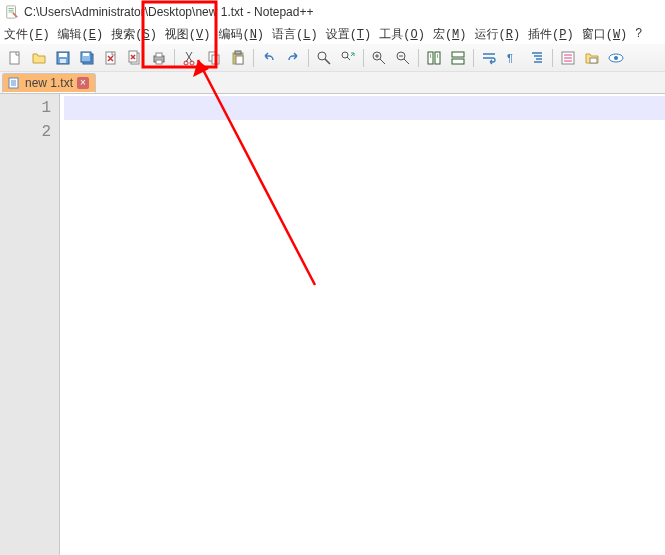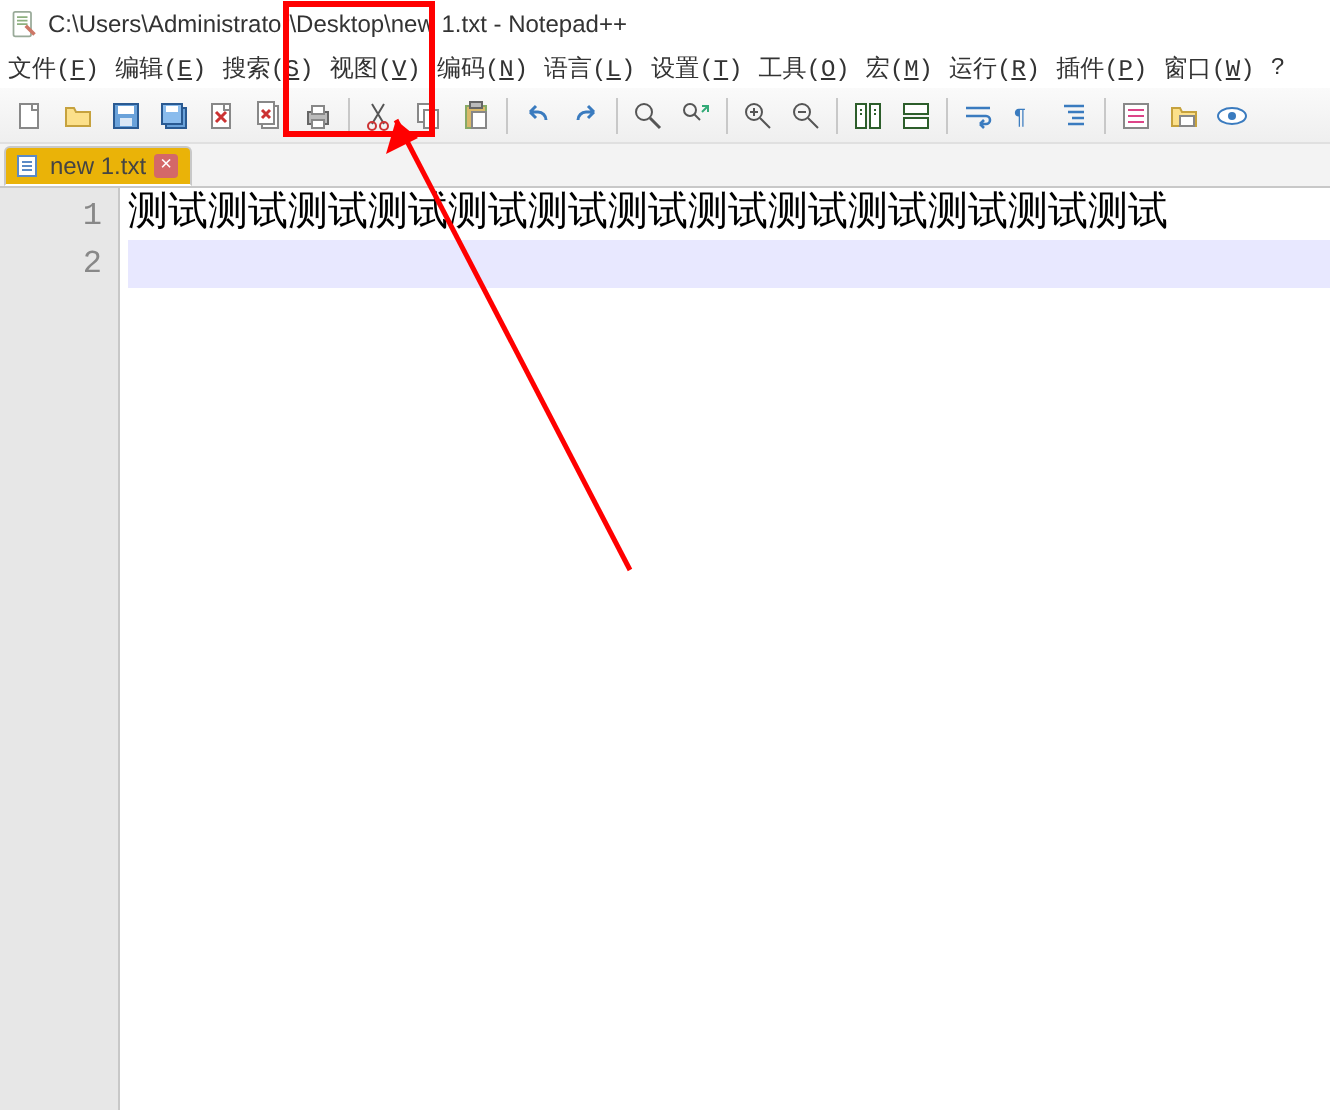--- a/index.html
+++ b/index.html
@@ -65,21 +65,21 @@
     height: 22px;
     display: flex; align-items: flex-end;
     background: #f3f3f3;
     border-bottom: 1px solid #c8c8c8;
     padding-left: 2px;
   }
   .tab {
     height: 20px;
     display: flex; align-items: center;
     padding: 0 6px 0 4px;
-    background: #eab308;
+    background: #fdba74;
     border: 1px solid #c8c8c8;
     border-bottom: 1px solid #fff;
     border-radius: 3px 3px 0 0;
     gap: 4px;
     font-size: 12px;
     color: #444;
   }
   .tab .file-icon { width: 14px; height: 14px; display:flex; align-items:center; justify-content:center; }
   .tab .file-icon svg { width:12px; height:12px; }
   .tab .close-icon {
@@ -329,21 +329,20 @@
     <span class="close-icon">×</span>
   </div>
 </div>
 
 <div class="editor">
   <div class="gutter">
     <div>1</div>
     <div>2</div>
   </div>
   <div class="code">
-    <div class="line1">测试测试测试测试测试测试测试测试测试测试测试测试测试</div>
     <div class="line2"></div>
   </div>
 </div>
 
 <svg class="annotation" viewBox="0 0 665 555">
   <rect x="143" y="2" width="73" height="65" fill="none" stroke="#ff0000" stroke-width="3"></rect>
   <g>
     <line x1="315" y1="285" x2="198" y2="60" stroke="#ff0000" stroke-width="2.5"></line>
     <polygon points="198,60 193,77 209,69" fill="#ff0000"></polygon>
   </g>

